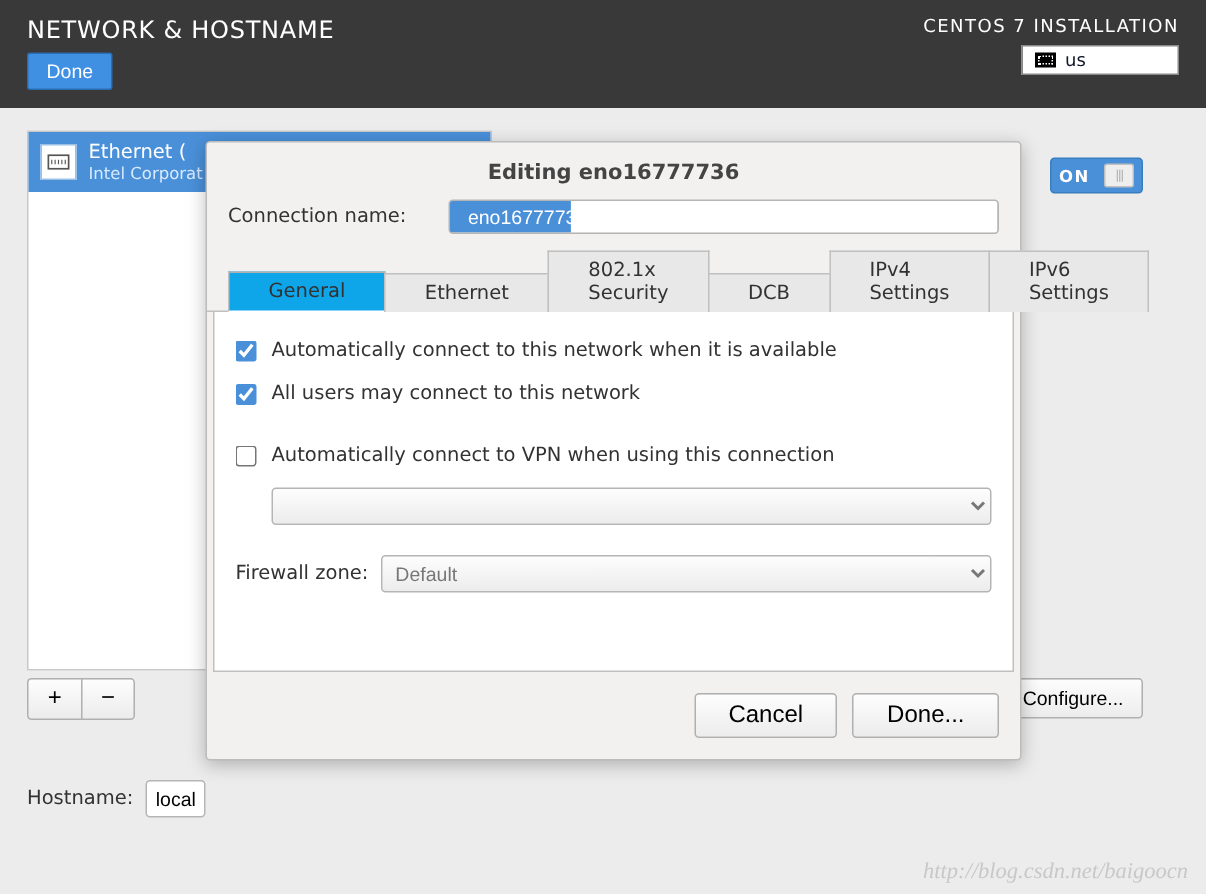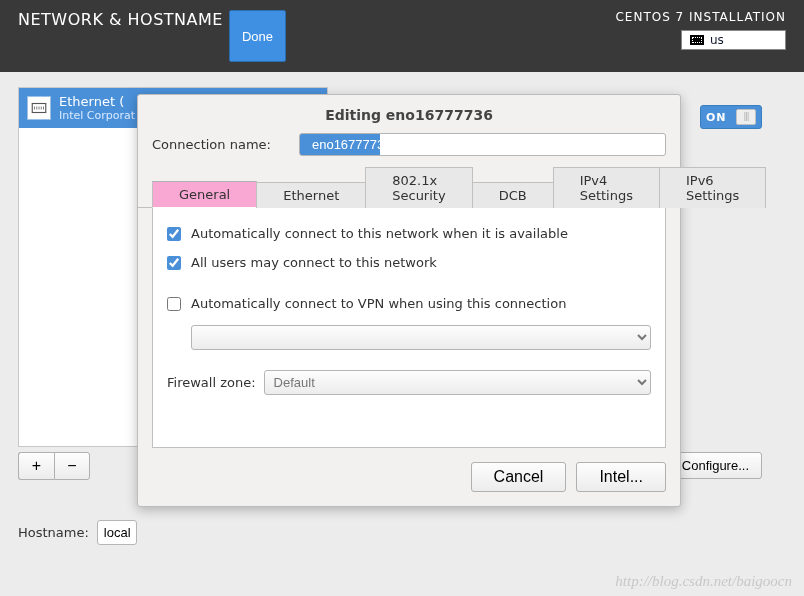--- a/index.html
+++ b/index.html
@@ -16,21 +16,21 @@
 
 
 .header {
   background: #393939;
   color: #fff;
   height: 72px;
   padding: 10px 18px;
   display: flex;
   justify-content: space-between;
 }
-.header-left { display: flex; flex-direction: row; gap: 6px; }
+.header-left { display: flex; flex-direction: column; gap: 6px; }
 .header-title { font-size: 16px; font-weight: 400; letter-spacing: 0.5px; }
 .done-btn {
   background: #3f8fe3;
   border: 1px solid #2a6db0;
   color: #fff;
   padding: 4px 12px;
   border-radius: 2px;
   font-size: 13px;
   cursor: pointer;
   width: fit-content;
@@ -195,27 +195,27 @@
   border: 1px solid #c0c0c0;
   background: #e8e8e8;
   font-size: 13px;
   cursor: pointer;
   margin-right: -1px;
   border-bottom: none;
   position: relative;
   top: 1px;
 }
 .tab.active {
-  background: #f9a8d4;
+  background: #0ea5e9;
   border-bottom: 1px solid #fff;
   border-top: 1px solid #b0b0b0;
 }
 .tab-content {
   background: #fff;
-  margin: 0 14px;
+  margin: 0 4px;
   border: 1px solid #c0c0c0;
   border-top: none;
   padding: 18px 14px 52px;
 }
 .check-row {
   display: flex;
   align-items: center;
   gap: 10px;
   margin-bottom: 14px;
 }
@@ -353,17 +353,17 @@
     </div>
     <div class="fz-row">
       <label>Firewall zone:</label>
       <select>
         <option>Default</option>
       </select>
     </div>
   </div>
   <div class="modal-btns">
     <button>Cancel</button>
-    <button>Intel...</button>
+    <button>Done...</button>
   </div>
 </div>
 
 <div class="watermark">http://blog.csdn.net/baigoocn</div>
 
 </body></html>

